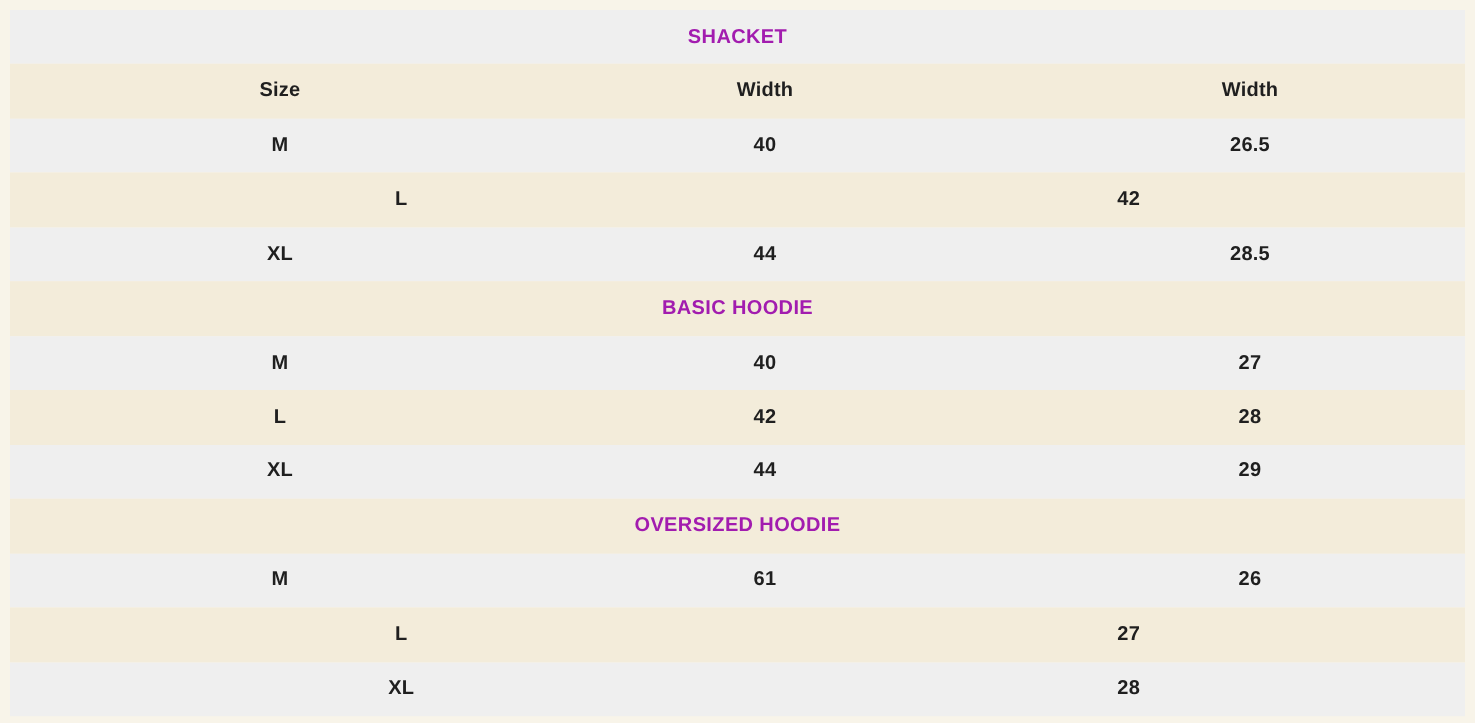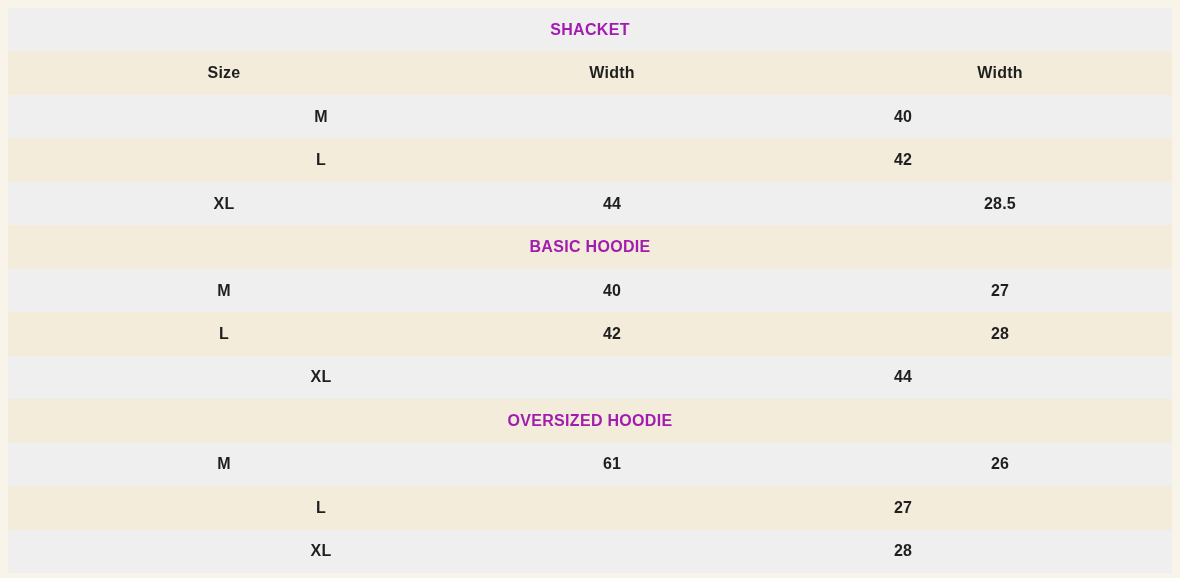--- a/index.html
+++ b/index.html
@@ -59,20 +59,21 @@
 
   <div class="row row-cream">
     <div class="cell">Size</div>
     <div class="cell">Width</div>
     <div class="cell">Width</div>
   </div>
 
   <div class="row row-gray">
     <div class="cell">M</div>
     <div class="cell">40</div>
+    <div class="cell">26.5</div>
   </div>
 
   <div class="row row-cream">
     <div class="cell">L</div>
     <div class="cell">42</div>
   </div>
 
   <div class="row row-gray">
     <div class="cell">XL</div>
     <div class="cell">44</div>
@@ -91,20 +92,21 @@
 
   <div class="row row-cream">
     <div class="cell">L</div>
     <div class="cell">42</div>
     <div class="cell">28</div>
   </div>
 
   <div class="row row-gray">
     <div class="cell">XL</div>
     <div class="cell">44</div>
+    <div class="cell">29</div>
   </div>
 
   <div class="row row-cream">
     <div class="section-title">OVERSIZED HOODIE</div>
   </div>
 
   <div class="row row-gray">
     <div class="cell">M</div>
     <div class="cell">61</div>
     <div class="cell">26</div>

